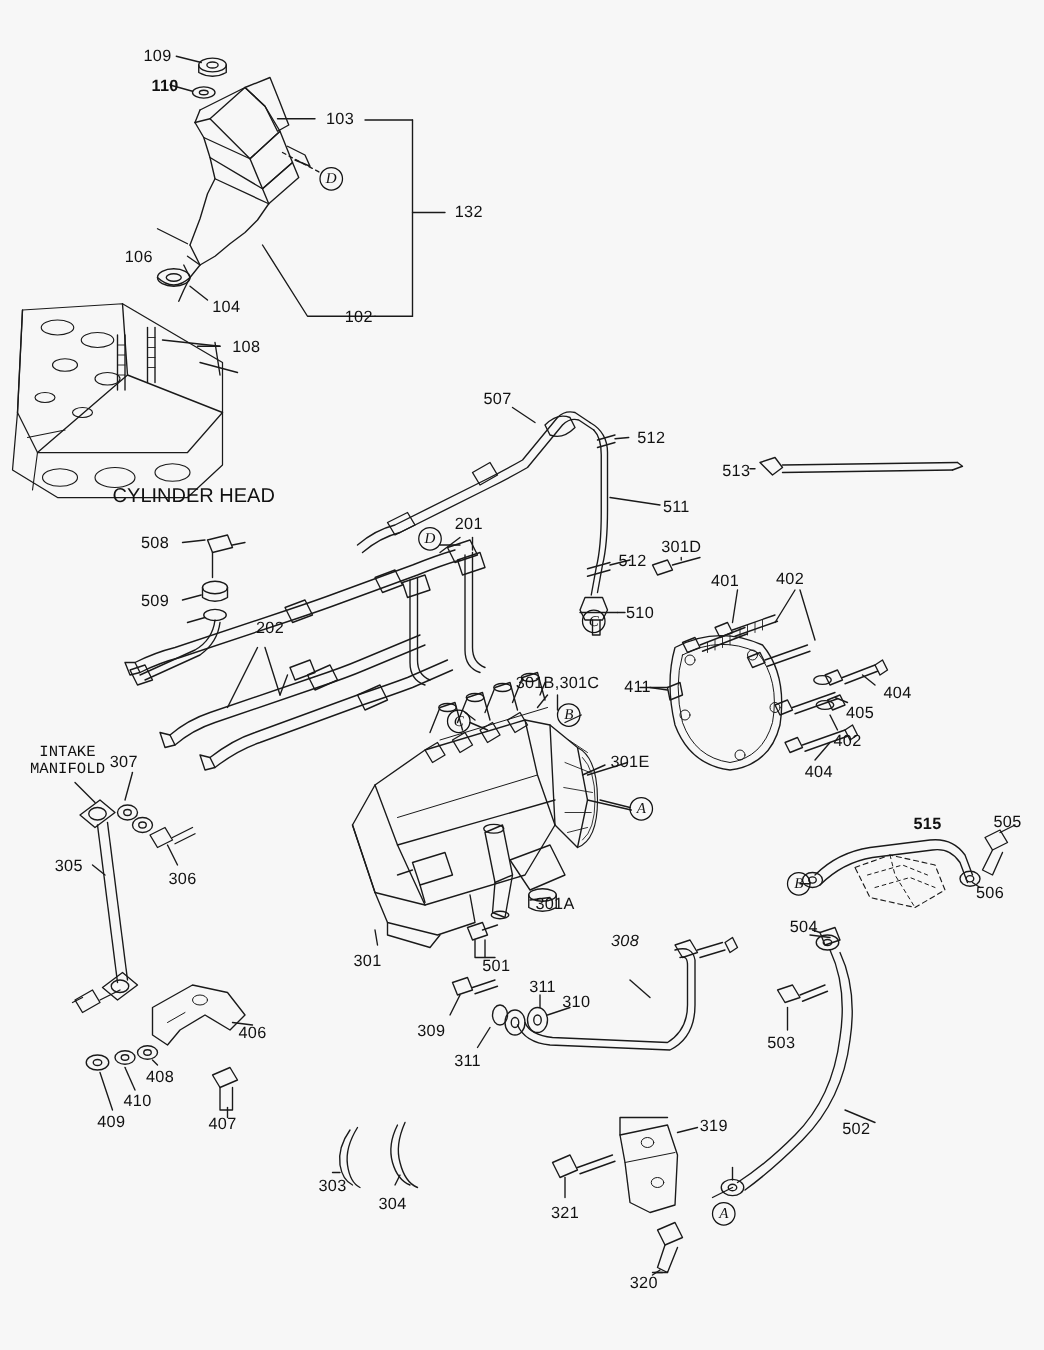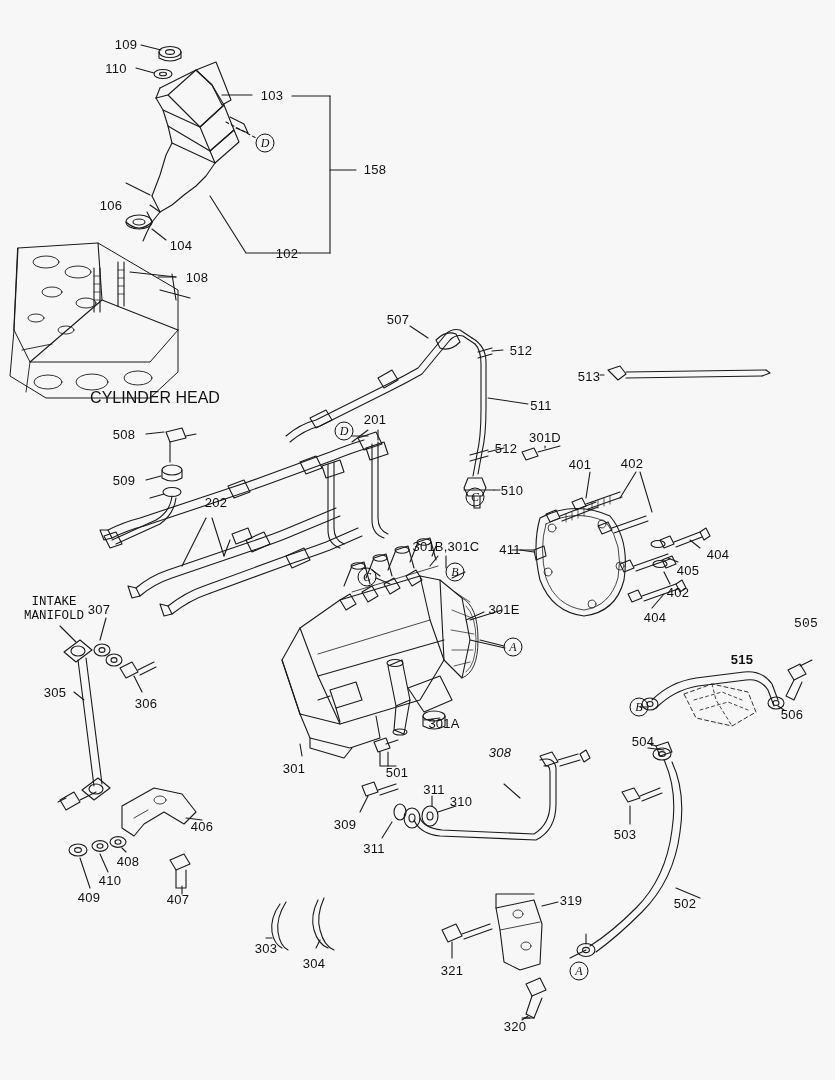--- a/index.html
+++ b/index.html
@@ -453,23 +453,23 @@
     <path d="M438 556 L430 566"></path>
 
     <path d="M484 612 L466 620"></path>
 
     <path d="M520 550 L534 552"></path>
   </g>
 </svg>
 
 <div id="labels">
     <div class="cal" style="left: 126px; top: 44px;">109</div>
-    <div class="cal" style="left: 116px; top: 68px;">110</div>
+    <div class="cal" style="left: 132px; top: 68px; font-weight: bold;">110</div>
     <div class="cal" style="left: 272px; top: 95px;">103</div>
-    <div class="cal" style="left: 375px; top: 169px;">158</div>
+    <div class="cal" style="left: 375px; top: 169px;">132</div>
     <div class="cal" style="left: 111px; top: 177px; margin-top: 28px;">106</div>
     <div class="cal" style="left: 181px; top: 245px;">104</div>
     <div class="cal" style="left: 287px; top: 253px;">102</div>
     <div class="cal" style="left: 197px; top: 277px;">108</div>
     <div class="cal" style="left: 398px; top: 319px;">507</div>
     <div class="cal" style="left: 521px; top: 350px;">512</div>
     <div class="cal" style="left: 589px; top: 376px;">513</div>
     <div class="cal" style="left: 541px; top: 405px;">511</div>
     <div class="cal" style="left: 375px; top: 419px;">201</div>
     <div class="cal" style="left: 124px; top: 434px;">508</div>
@@ -482,21 +482,21 @@
     <div class="cal" style="left: 216px; top: 502px;">202</div>
     <div class="cal" style="left: 718px; top: 554px;">404</div>
     <div class="cal" style="left: 510px; top: 549px;">411</div>
     <div class="cal" style="left: 446px; top: 546px;">301B,301C</div>
     <div class="cal" style="left: 688px; top: 570px;">405</div>
     <div class="cal" style="left: 678px; top: 592px;">402</div>
     <div class="cal" style="left: 504px; top: 609px;">301E</div>
     <div class="cal" style="left: 655px; top: 617px;">404</div>
     <div class="cal" style="left: 99px; top: 609px;">307</div>
     <div class="cal" style="left: 742px; top: 659px; font-weight: bold;">515</div>
-    <div class="cal" style="left: 806px; top: 623px; font-family: Liberation Mono, monospace;">505</div>
+    <div class="cal" style="left: 806px; top: 657px;">505</div>
     <div class="cal" style="left: 55px; top: 692px;">305</div>
     <div class="cal" style="left: 146px; top: 703px;">306</div>
     <div class="cal" style="left: 792px; top: 714px;">506</div>
     <div class="cal" style="left: 444px; top: 723px;">301A</div>
     <div class="cal" style="left: 643px; top: 741px;">504</div>
     <div class="cal" style="left: 294px; top: 768px;">301</div>
     <div class="cal" style="left: 397px; top: 772px;">501</div>
     <div class="cal" style="left: 500px; top: 752px; font-style: italic;">308</div>
     <div class="cal" style="left: 434px; top: 789px;">311</div>
     <div class="cal" style="left: 461px; top: 801px;">310</div>

